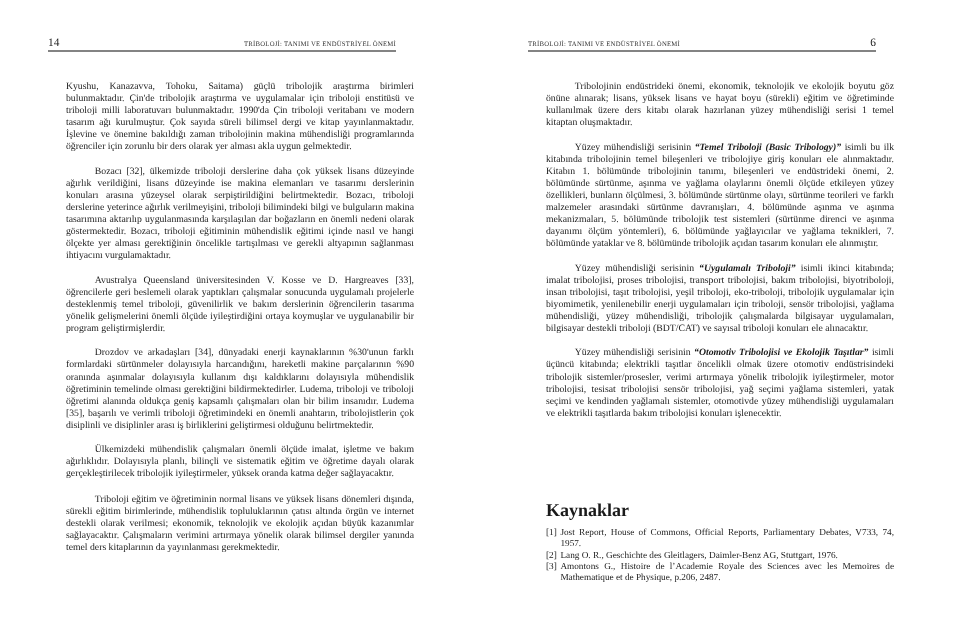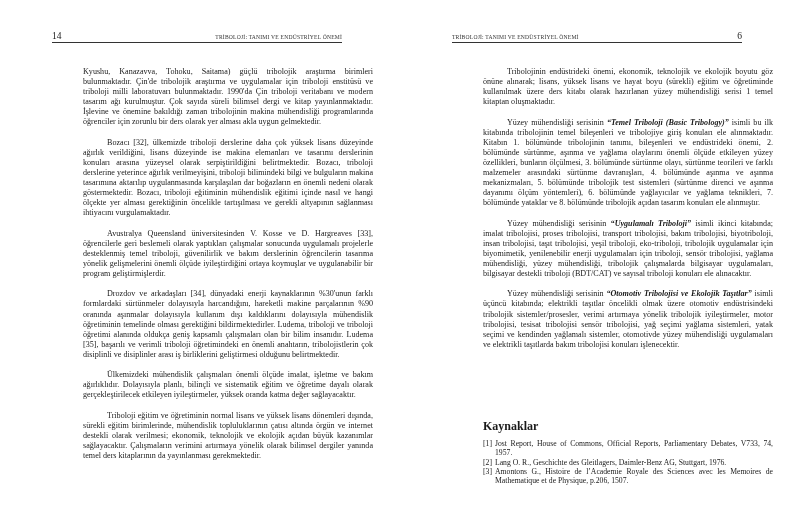--- a/index.html
+++ b/index.html
@@ -1,51 +1,51 @@
 <!DOCTYPE html>
 <html><head>
 <meta charset="utf-8">
 <style>
   html, body { margin:0; padding:0; background:#ffffff; }
   body { width:800px; height:524px; position:relative; overflow:hidden;
          font-family:"Liberation Serif", "DejaVu Serif", serif; color:#1a1a1a; }
   .page { position:absolute; top:0; width:400px; height:524px; }
   .page.left { left:0; }
   .page.right { left:400px; }
-  .header { position:absolute; top:30px; left:52px; width:290px; height:12px;
+  .header { position:absolute; top:30px; left:40px; width:290px; height:12px;
             border-bottom:1.6px solid #333; }
   .header .num { position:absolute; bottom:1px; font-size:9.5px; }
   .header .title { position:absolute; bottom:2px; font-size:5.6px; letter-spacing:0.2px; color:#333; }
   .left .header .num { left:0; }
   .left .header .title { right:0; }
   .right .header .num { right:0; }
   .right .header .title { left:0; }
-  .body { position:absolute; left:55px; width:290px; font-size:8.1px; line-height:10.1px;margin-left:28px; }
+  .body { position:absolute; left:55px; width:290px; font-size:8.1px; line-height:10.1px; }
   .body p { margin:0 0 10.2px 0; text-align:justify; }
   .body p.ind { text-indent:24px; }
   .body em { font-weight:bold; }
-  .refs-title { font-weight:bold; font-size:12px; margin:0 0 8px 0; }
+  .refs-title { font-weight:bold; font-size:15px; margin:0 0 8px 0; }
   .ref { display:flex; font-size:7.7px; line-height:9.2px; text-align:justify; }
   .ref .rn { flex:0 0 12px; }
   .ref .rt { flex:1; }
 </style>
 </head>
 <body>
 
 <div class="page left">
   <div class="header">
     <span class="num">14</span>
     <span class="title">TRİBOLOJİ: TANIMI VE ENDÜSTRİYEL ÖNEMİ</span>
   </div>
   <div class="body" style="top:67px;">
     <p>Kyushu, Kanazavva, Tohoku, Saitama) güçlü tribolojik araştırma birimleri bulunmaktadır. Çin'de tribolojik araştırma ve uygulamalar için triboloji enstitüsü ve triboloji milli laboratuvarı bulunmaktadır. 1990'da Çin triboloji veritabanı ve modern tasarım ağı kurulmuştur. Çok sayıda süreli bilimsel dergi ve kitap yayınlanmaktadır. İşlevine ve önemine bakıldığı zaman tribolojinin makina mühendisliği programlarında öğrenciler için zorunlu bir ders olarak yer alması akla uygun gelmektedir.</p>
     <p class="ind">Bozacı [32], ülkemizde triboloji derslerine daha çok yüksek lisans düzeyinde ağırlık verildiğini, lisans düzeyinde ise makina elemanları ve tasarımı derslerinin konuları arasına yüzeysel olarak serpiştirildiğini belirtmektedir. Bozacı, triboloji derslerine yeterince ağırlık verilmeyişini, triboloji bilimindeki bilgi ve bulguların makina tasarımına aktarılıp uygulanmasında karşılaşılan dar boğazların en önemli nedeni olarak göstermektedir. Bozacı, triboloji eğitiminin mühendislik eğitimi içinde nasıl ve hangi ölçekte yer alması gerektiğinin öncelikle tartışılması ve gerekli altyapının sağlanması ihtiyacını vurgulamaktadır.</p>
     <p class="ind">Avustralya Queensland üniversitesinden V. Kosse ve D. Hargreaves [33], öğrencilerle geri beslemeli olarak yaptıkları çalışmalar sonucunda uygulamalı projelerle desteklenmiş temel triboloji, güvenilirlik ve bakım derslerinin öğrencilerin tasarıma yönelik gelişmelerini önemli ölçüde iyileştirdiğini ortaya koymuşlar ve uygulanabilir bir program geliştirmişlerdir.</p>
     <p class="ind">Drozdov ve arkadaşları [34], dünyadaki enerji kaynaklarının %30'unun farklı formlardaki sürtünmeler dolayısıyla harcandığını, hareketli makine parçalarının %90 oranında aşınmalar dolayısıyla kullanım dışı kaldıklarını dolayısıyla mühendislik öğretiminin temelinde olması gerektiğini bildirmektedirler. Ludema, triboloji ve triboloji öğretimi alanında oldukça geniş kapsamlı çalışmaları olan bir bilim insanıdır. Ludema [35], başarılı ve verimli triboloji öğretimindeki en önemli anahtarın, tribolojistlerin çok disiplinli ve disiplinler arası iş birliklerini geliştirmesi olduğunu belirtmektedir.</p>
-    <p class="ind">Ülkemizdeki mühendislik çalışmaları önemli ölçüde imalat, işletme ve bakım ağırlıklıdır. Dolayısıyla planlı, bilinçli ve sistematik eğitim ve öğretime dayalı olarak gerçekleştirilecek etkileyen iyileştirmeler, yüksek oranda katma değer sağlayacaktır.</p>
+    <p class="ind">Ülkemizdeki mühendislik çalışmaları önemli ölçüde imalat, işletme ve bakım ağırlıklıdır. Dolayısıyla planlı, bilinçli ve sistematik eğitim ve öğretime dayalı olarak gerçekleştirilecek tribolojik iyileştirmeler, yüksek oranda katma değer sağlayacaktır.</p>
     <p class="ind">Triboloji eğitim ve öğretiminin normal lisans ve yüksek lisans dönemleri dışında, sürekli eğitim birimlerinde, mühendislik topluluklarının çatısı altında örgün ve internet destekli olarak verilmesi; ekonomik, teknolojik ve ekolojik açıdan büyük kazanımlar sağlayacaktır. Çalışmaların verimini artırmaya yönelik olarak bilimsel dergiler yanında temel ders kitaplarının da yayınlanması gerekmektedir.</p>
   </div>
 </div>
 
 <div class="page right">
   <div class="header">
     <span class="title">TRİBOLOJİ: TANIMI VE ENDÜSTRİYEL ÖNEMİ</span>
     <span class="num">6</span>
   </div>
   <div class="body" style="top:67px;">
@@ -59,16 +59,16 @@
     <div class="ref">
       <span class="rn">[1]</span>
       <span class="rt">Jost Report, House of Commons, Official Reports, Parliamentary Debates, V733, 74, 1957.</span>
     </div>
     <div class="ref">
       <span class="rn">[2]</span>
       <span class="rt">Lang O. R., Geschichte des Gleitlagers, Daimler-Benz AG, Stuttgart, 1976.</span>
     </div>
     <div class="ref">
       <span class="rn">[3]</span>
-      <span class="rt">Amontons G., Histoire de l’Academie Royale des Sciences avec les Memoires de Mathematique et de Physique, p.206, 1507.</span>
+      <span class="rt">Amontons G., Histoire de l’Academie Royale des Sciences avec les Memoires de Mathematique et de Physique, p.206, 2487.</span>
     </div>
   </div>
 </div>
 
 </body></html>

